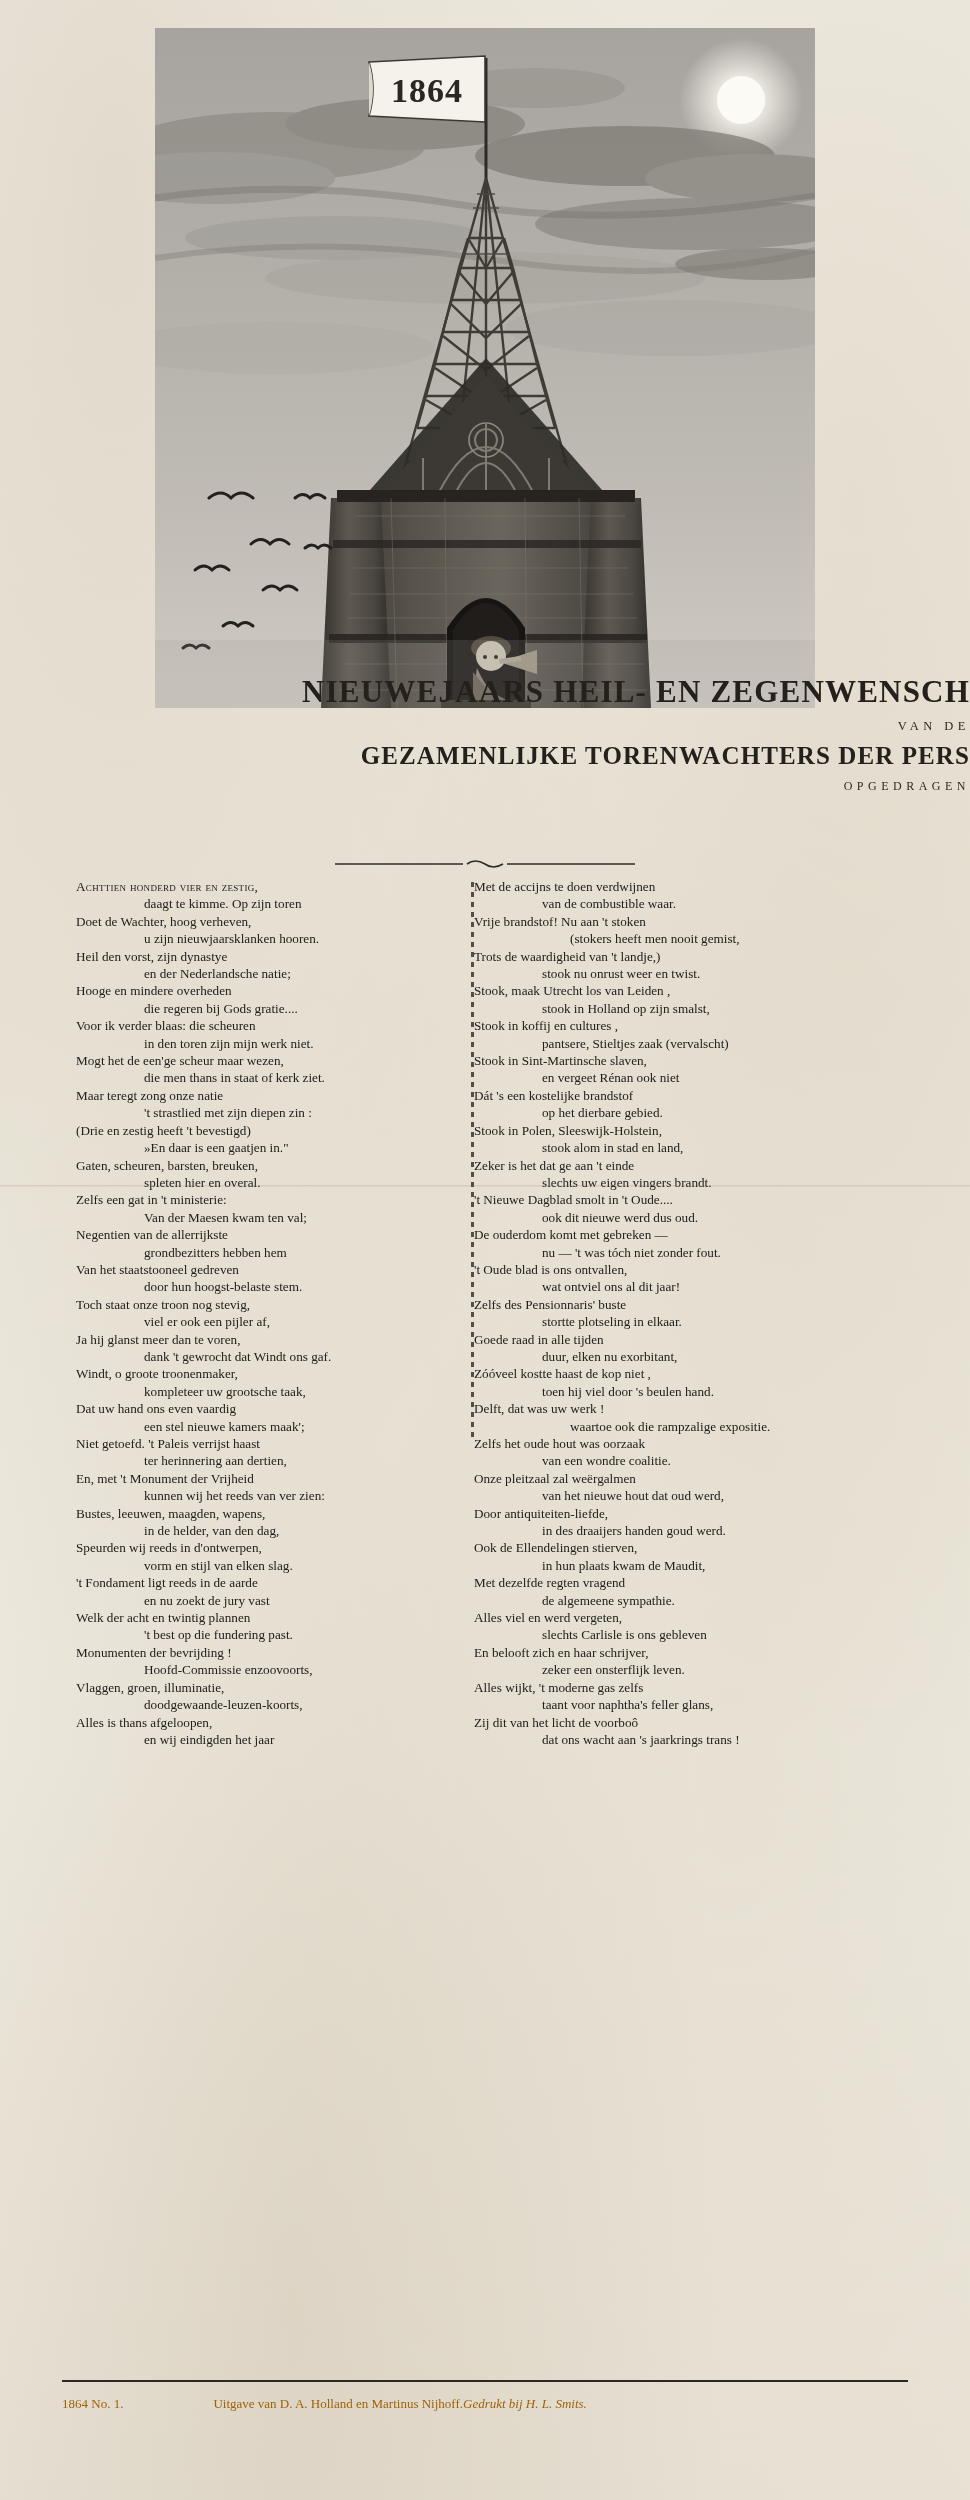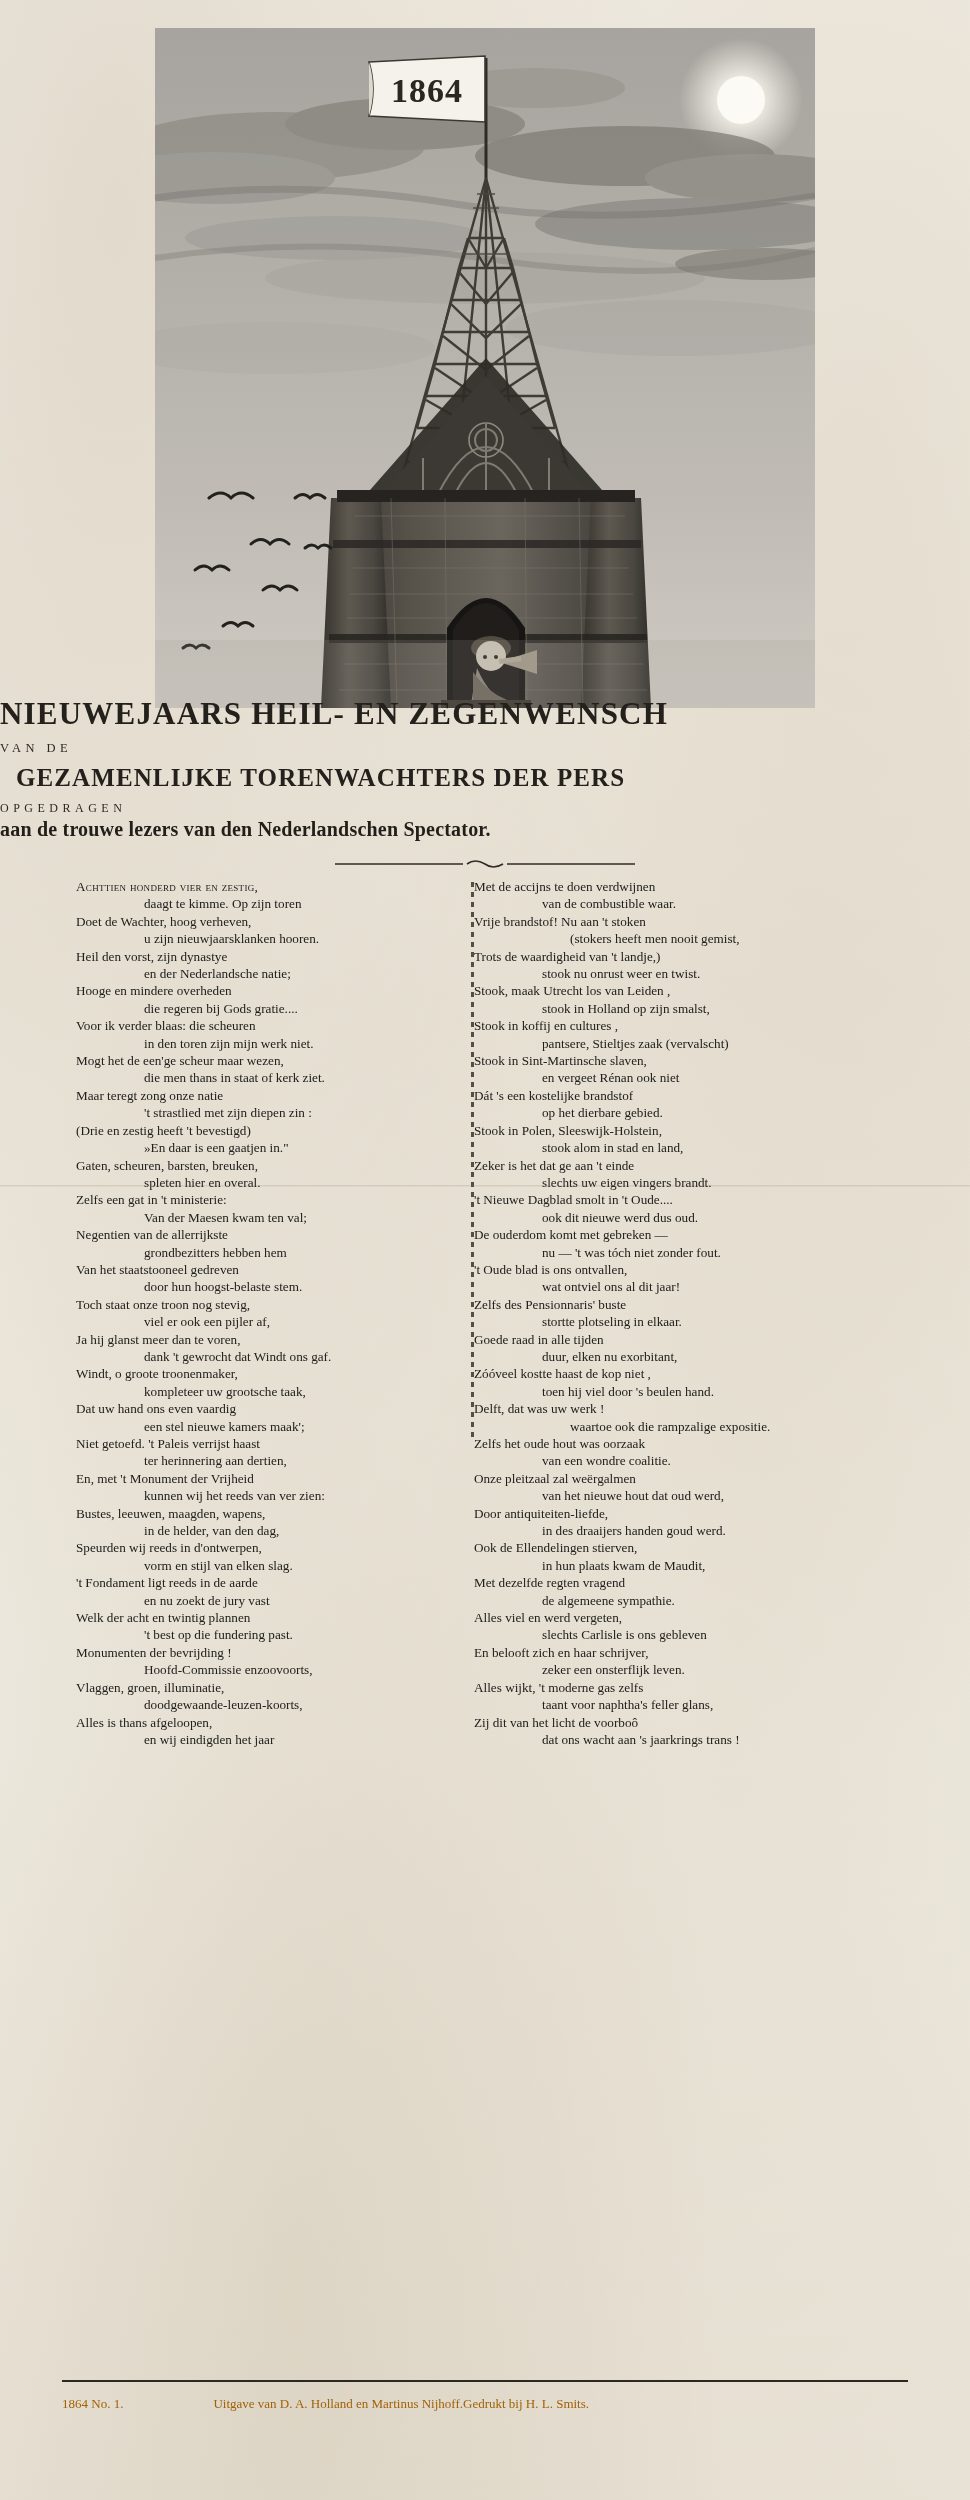--- a/index.html
+++ b/index.html
@@ -54,23 +54,23 @@
     overflow: hidden;
     background: #0369a1;
     text-align: center;
   }
   .plate svg { display: block; }
 
   
   .titles {
     position: absolute;
     left: 0;
-    top: 696px;
+    top: 674px;
     width: 100%;
-    text-align: left;
+    text-align: right;
   }
   .t-main {
     font-family: "Liberation Serif", serif;
     font-weight: bold;
     font-size: 31px;
     letter-spacing: 1.2px;
     color: #24201c;
     white-space: nowrap;
     margin-bottom: 9px;
   }
@@ -160,21 +160,21 @@
   .footer {
     position: absolute;
     left: 62px;
     top: 2396px;
     width: 846px;
     display: flex;
     font-size: 13px;
     color: #a16207;
   }
   .footer .fm { margin-left: 90px; }
-  .footer .fr { margin-right: 8px; }
+  .footer .fr { margin-right: 8px; font-style: italic; }
 
   
   .crease {
     position: absolute;
     background: rgba(120,105,85,0.16);
     z-index: 2;
     pointer-events: none;
   }
 </style>
 </head>
@@ -350,21 +350,20 @@
           </g>
         </svg>
       </div>
     </div>
 
     <div class="titles">
       <div class="t-main">NIEUWEJAARS HEIL- EN ZEGENWENSCH</div>
       <div class="t-small">VAN DE</div>
       <div class="t-sub">GEZAMENLIJKE TORENWACHTERS DER PERS</div>
       <div class="t-small2">OPGEDRAGEN</div>
-      <div class="t-ded">aan de trouwe lezers van den Nederlandschen Spectator.</div>
     </div>
 
     <svg class="divider-orn" viewBox="0 0 300 12">
       <line x1="0" y1="6" x2="128" y2="6" stroke="#2f2b26" stroke-width="1.6"></line>
       <line x1="172" y1="6" x2="300" y2="6" stroke="#2f2b26" stroke-width="1.6"></line>
       <path d="M132 6 q8 -6 18 0 q8 6 18 0" stroke="#2f2b26" stroke-width="1.6" fill="none"></path>
     </svg>
 
     <div class="poem">
       <div class="col" id="col-left">

